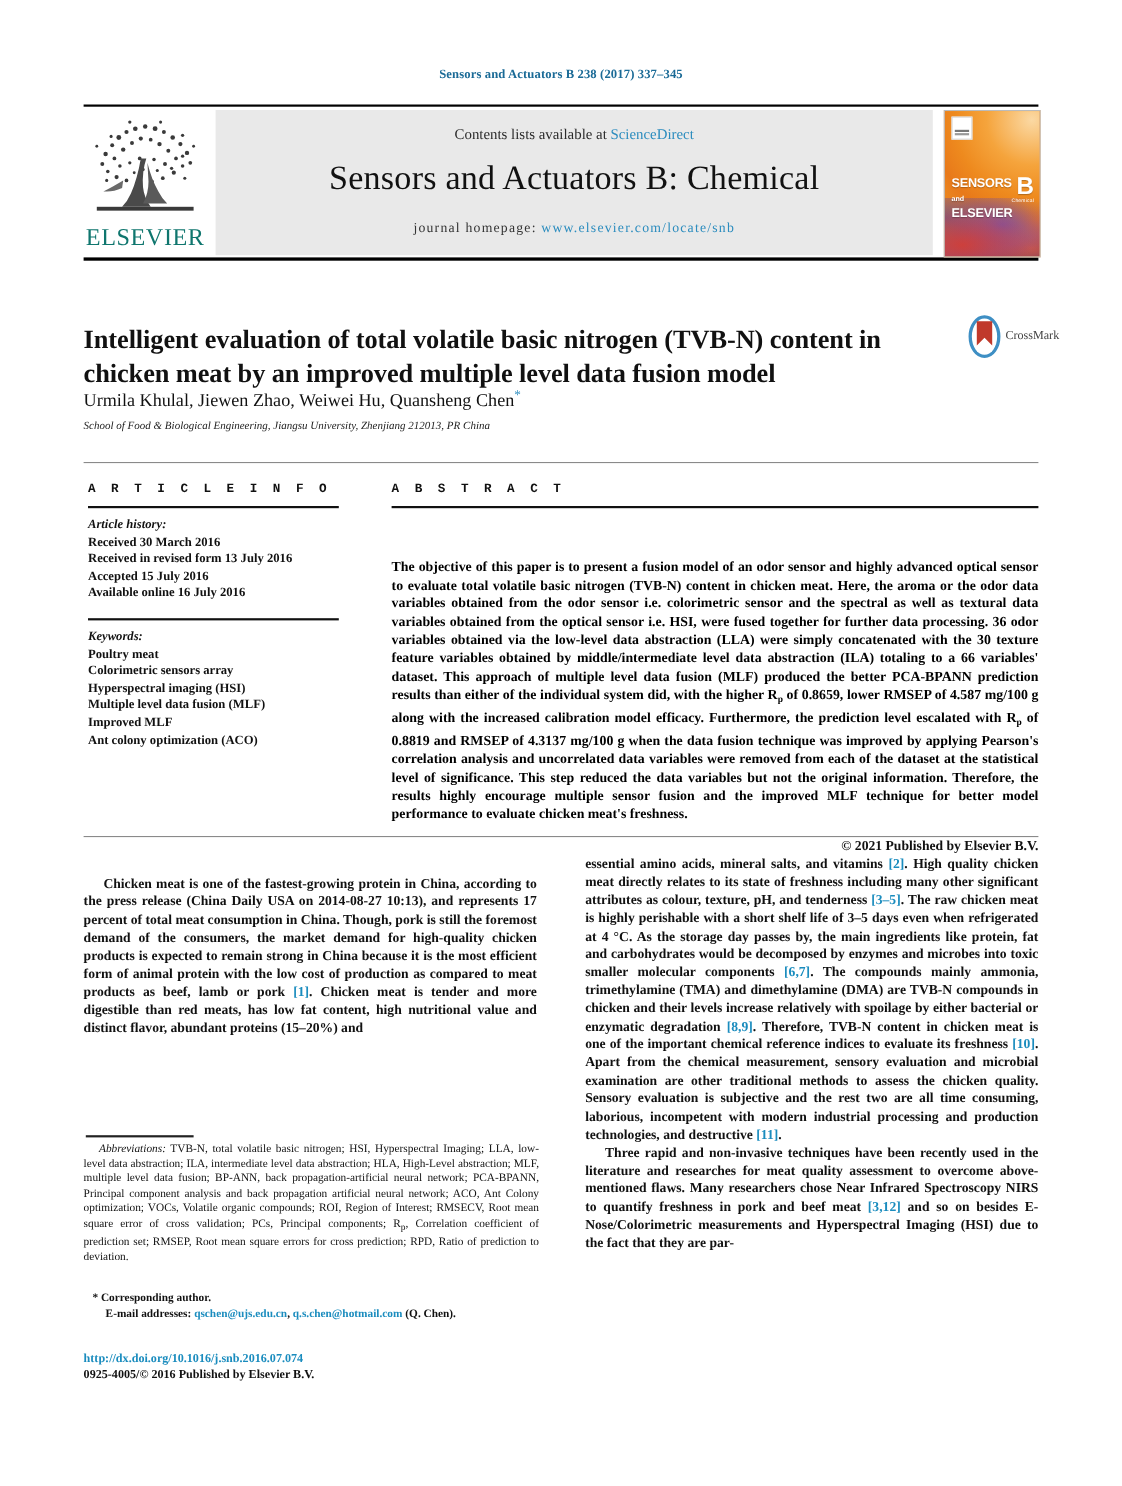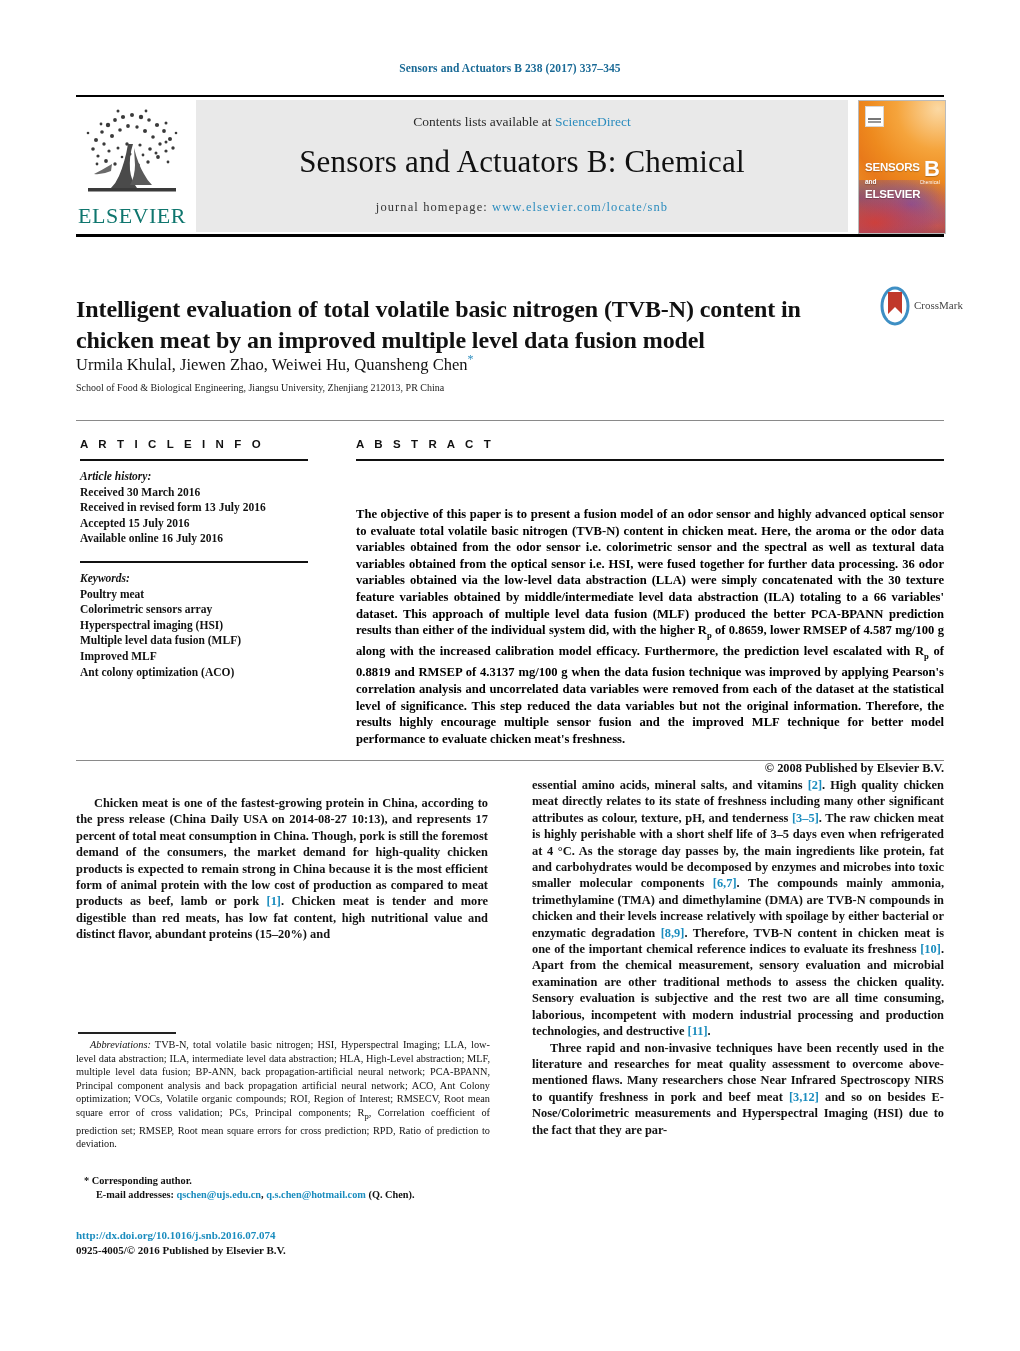--- a/index.html
+++ b/index.html
@@ -208,20 +208,21 @@
   .authors .star {
     color: #2b8cbe;
     font-size: 12px;
     vertical-align: super;
   }
   .affil {
     position: absolute;
     left: 76px; top: 382px;
     width: 780px;
     font-size: 10px;
+    font-style: italic;
     color: #222;
   }
 
   .crossmark {
     position: absolute;
     left: 880px; top: 286px;
     width: 76px;
     height: 44px;
   }
   .crossmark svg { display: block; }
@@ -253,21 +254,21 @@
     position: absolute;
     left: 80px; top: 438px;
     width: 228px;
   }
   .abs-col {
     position: absolute;
     left: 356px; top: 438px;
     width: 588px;
   }
   .sec-head {
-    font-family: Liberation Sans, sans-serif;
+    font-family: Liberation Mono, monospace;
     font-size: 11.5px;
     font-weight: bold;
     letter-spacing: 3.6px;
     color: #111;
   }
   .thin-rule {
     height: 2px;
     background: #111;
     margin-top: 9px;
     margin-bottom: 8px;
@@ -513,21 +514,21 @@
       <div>Multiple level data fusion (MLF)</div>
       <div>Improved MLF</div>
       <div>Ant colony optimization (ACO)</div>
     </div>
   </div>
 
   <div class="abs-col">
     <div class="sec-head">A B S T R A C T</div>
     <div class="thin-rule"></div>
     <div class="abstract-text"><span>The objective of this paper is to present a fusion model of an odor sensor and highly advanced optical sensor to evaluate total volatile basic nitrogen (TVB-N) content in chicken meat. Here, the aroma or the odor data variables obtained from the odor sensor i.e. colorimetric sensor and the spectral as well as textural data variables obtained from the optical sensor i.e. HSI, were fused together for further data processing. 36 odor variables obtained via the low-level data abstraction (LLA) were simply concatenated with the 30 texture feature variables obtained by middle/intermediate level data abstraction (ILA) totaling to a 66 variables' dataset. This approach of multiple level data fusion (MLF) produced the better PCA-BPANN prediction results than either of the individual system did, with the higher R</span><span class="sub">p</span><span> of 0.8659, lower RMSEP of 4.587 mg/100 g along with the increased calibration model efficacy. Furthermore, the prediction level escalated with R</span><span class="sub">p</span><span> of 0.8819 and RMSEP of 4.3137 mg/100 g when the data fusion technique was improved by applying Pearson's correlation analysis and uncorrelated data variables were removed from each of the dataset at the statistical level of significance. This step reduced the data variables but not the original information. Therefore, the results highly encourage multiple sensor fusion and the improved MLF technique for better model performance to evaluate chicken meat's freshness.</span></div>
-    <div class="abstract-copy">© 2008 Published by Elsevier B.V.</div>
+    <div class="abstract-copy">© 2021 Published by Elsevier B.V.</div>
   </div>
 
   <div class="body-left">
     <p class="para"><span>Chicken meat is one of the fastest-growing protein in China, according to the press release (China Daily USA on 2014-08-27 10:13), and represents 17 percent of total meat consumption in China. Though, pork is still the foremost demand of the consumers, the market demand for high-quality chicken products is expected to remain strong in China because it is the most efficient form of animal protein with the low cost of production as compared to meat products as beef, lamb or pork </span><span class="ref">[1]</span><span>. Chicken meat is tender and more digestible than red meats, has low fat content, high nutritional value and distinct flavor, abundant proteins (15–20%) and</span></p>
   </div>
 
   <div class="body-right">
     <p class="para" style="text-indent:0"><span>essential amino acids, mineral salts, and vitamins </span><span class="ref">[2]</span><span>. High quality chicken meat directly relates to its state of freshness including many other significant attributes as colour, texture, pH, and tenderness </span><span class="ref">[3–5]</span><span>. The raw chicken meat is highly perishable with a short shelf life of 3–5 days even when refrigerated at 4 °C. As the storage day passes by, the main ingredients like protein, fat and carbohydrates would be decomposed by enzymes and microbes into toxic smaller molecular components </span><span class="ref">[6,7]</span><span>. The compounds mainly ammonia, trimethylamine (TMA) and dimethylamine (DMA) are TVB-N compounds in chicken and their levels increase relatively with spoilage by either bacterial or enzymatic degradation </span><span class="ref">[8,9]</span><span>. Therefore, TVB-N content in chicken meat is one of the important chemical reference indices to evaluate its freshness </span><span class="ref">[10]</span><span>. Apart from the chemical measurement, sensory evaluation and microbial examination are other traditional methods to assess the chicken quality. Sensory evaluation is subjective and the rest two are all time consuming, laborious, incompetent with modern industrial processing and production technologies, and destructive </span><span class="ref">[11]</span><span>.</span></p>
     <p class="para"><span>Three rapid and non-invasive techniques have been recently used in the literature and researches for meat quality assessment to overcome above-mentioned flaws. Many researchers chose Near Infrared Spectroscopy NIRS to quantify freshness in pork and beef meat </span><span class="ref">[3,12]</span><span> and so on besides E-Nose/Colorimetric measurements and Hyperspectral Imaging (HSI) due to the fact that they are par-</span></p>
   </div>

